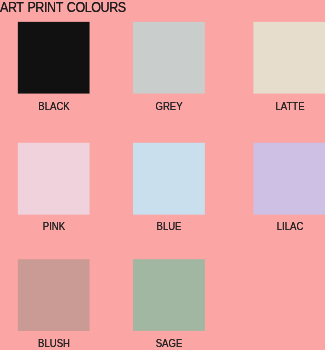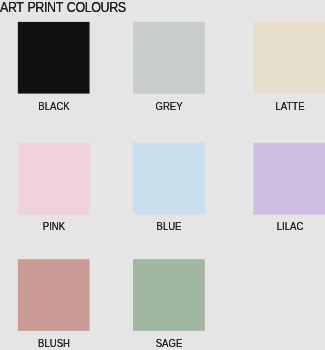--- a/index.html
+++ b/index.html
@@ -36,21 +36,21 @@
     position:absolute;
     font-size:11px; line-height:11px;
     color:#242424; white-space:nowrap;
     text-shadow:0 0 0.45px #242424;
     transform:translateX(-50%) scaleX(0.87) translateZ(0);
   }
 </style>
 </head>
 <body>
 
-<div class="page" style="background: #e5e5e5;">
+<div class="page" style="background: #fca5a5;">
 
   <div class="title" style="color: rgb(28, 28, 28);">ART PRINT COLOURS</div>
 
   <svg class="swatch-layer" id="swatch-layer" width="325" height="350" viewBox="0 0 325 350" shape-rendering="geometricPrecision">
     <rect x="17.85" y="21.87" width="71.7" height="71.71" fill="#111111"></rect>
     <rect x="133" y="21.87" width="71.85" height="71.71" fill="#c9cdcc"></rect>
     <rect x="253.4" y="21.87" width="71.7" height="71.71" fill="#e7ddcd"></rect>
     <rect x="17.85" y="142.78" width="71.7" height="71.86" fill="#efd2dc"></rect>
     <rect x="133" y="142.78" width="71.85" height="71.86" fill="#c9dfee"></rect>
     <rect x="253.4" y="142.78" width="71.7" height="71.86" fill="#cec0e5"></rect>

